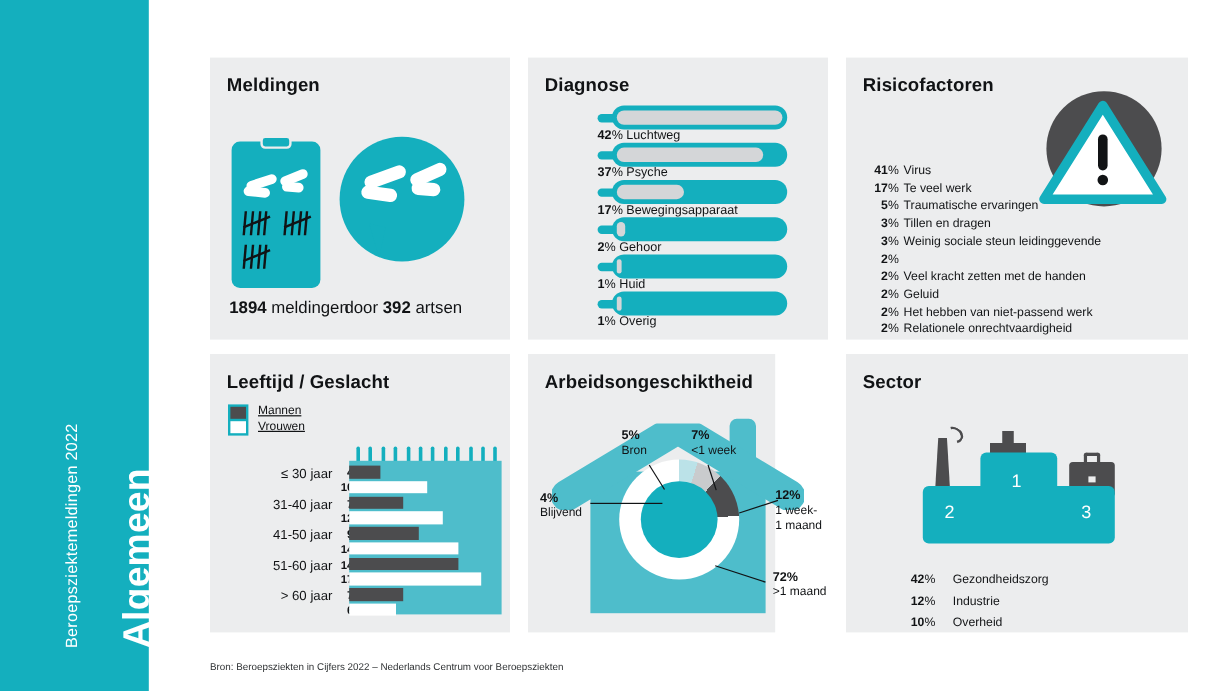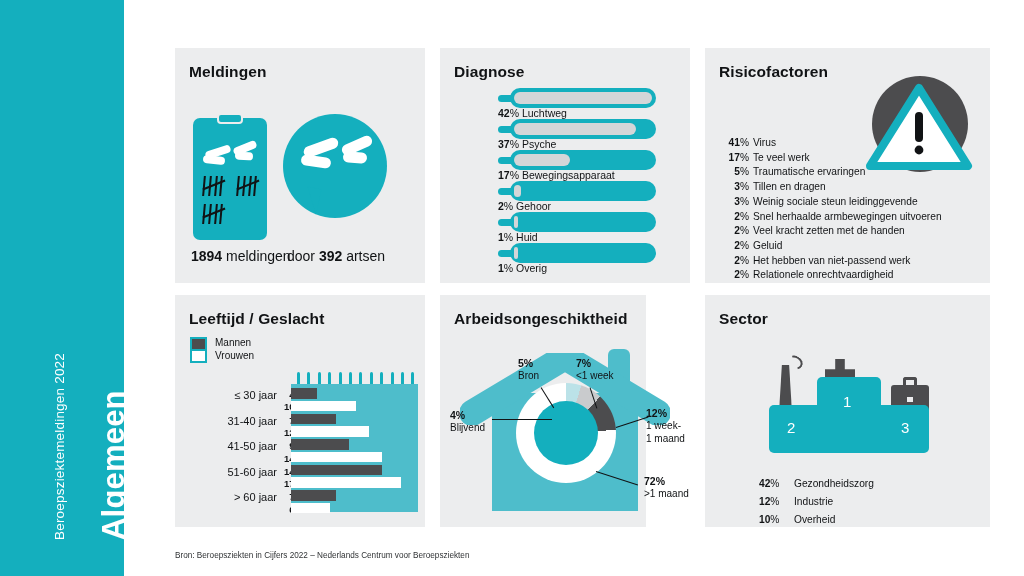--- a/index.html
+++ b/index.html
@@ -132,21 +132,21 @@
   .risk-pct em{ font-style:normal; font-weight:400; }
   .risk-txt{ margin-left:4px; }
 
   
   .legend{ position:absolute; left:15px; top:42px; display:flex; align-items:center;}
   .legend-box{
     width:17px; height:26px; background:#14AFBE; padding:2px;
     display:flex; flex-direction:column; justify-content:space-between;
   }
   .legend-box i{ display:block; height:10px; width:13px; margin:0 auto; }
-  .legend-labels{ margin-left:8px; font-size:10px; line-height:12.6px; color:#111315; }
+  .legend-labels{ margin-left:8px; font-size:10px; line-height:12.6px; color:#111315;text-decoration:underline; }
 
   .notepad{
     position:absolute; left:116px; top:89px; width:127px; height:128px;
     background:#4EBDCB;
   }
   .spiral{ position:absolute; left:116px; top:77px; width:127px; height:14px; }
   .spiral i{
     position:absolute; top:0; width:3px; height:14px; background:#14AFBE;
     border-radius:2px;
   }
@@ -363,21 +363,20 @@
       <div class="risk-row">
         <span class="risk-pct">3<em>%</em></span>
         <span class="risk-txt">Tillen en dragen</span>
       </div>
       <div class="risk-row">
         <span class="risk-pct">3<em>%</em></span>
         <span class="risk-txt">Weinig sociale steun leidinggevende</span>
       </div>
       <div class="risk-row">
         <span class="risk-pct">2<em>%</em></span>
-        <span class="risk-txt">Snel herhaalde armbewegingen uitvoeren</span>
       </div>
       <div class="risk-row">
         <span class="risk-pct">2<em>%</em></span>
         <span class="risk-txt">Veel kracht zetten met de handen</span>
       </div>
       <div class="risk-row">
         <span class="risk-pct">2<em>%</em></span>
         <span class="risk-txt">Geluid</span>
       </div>
       <div class="risk-row">

